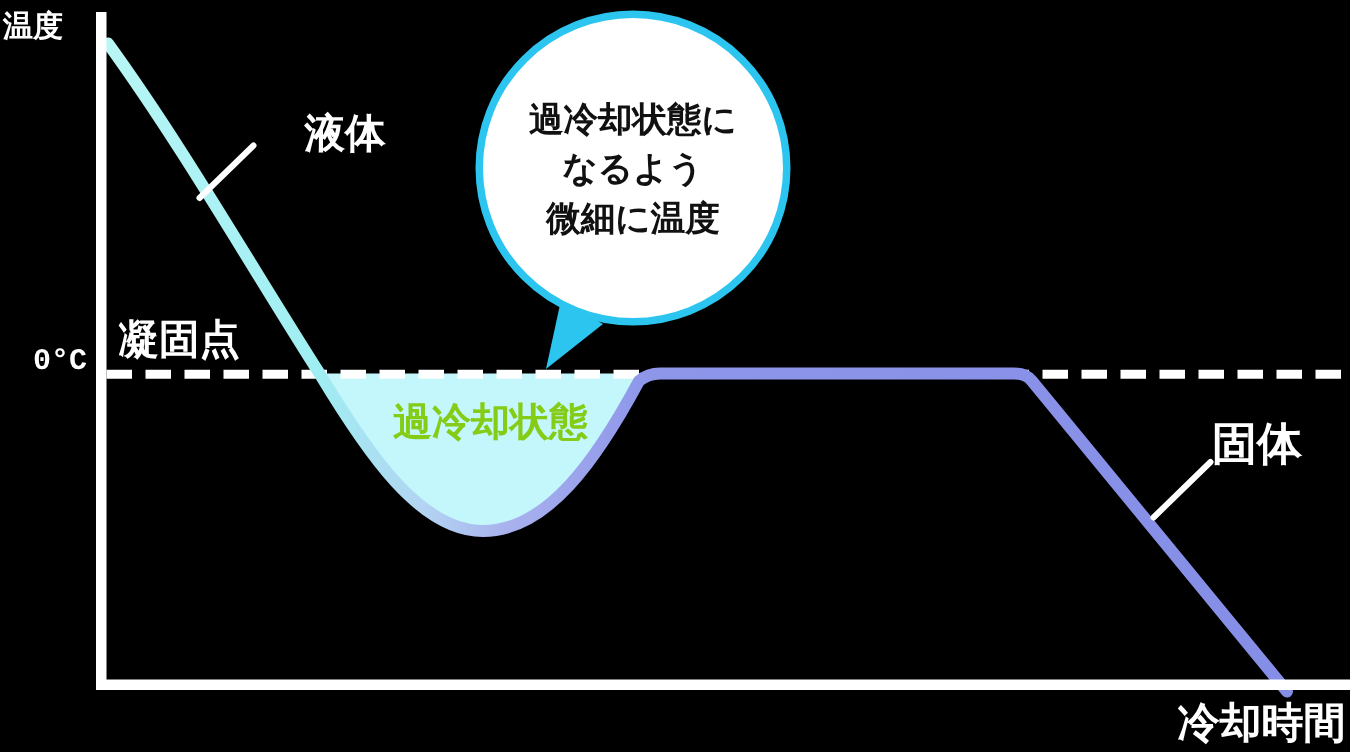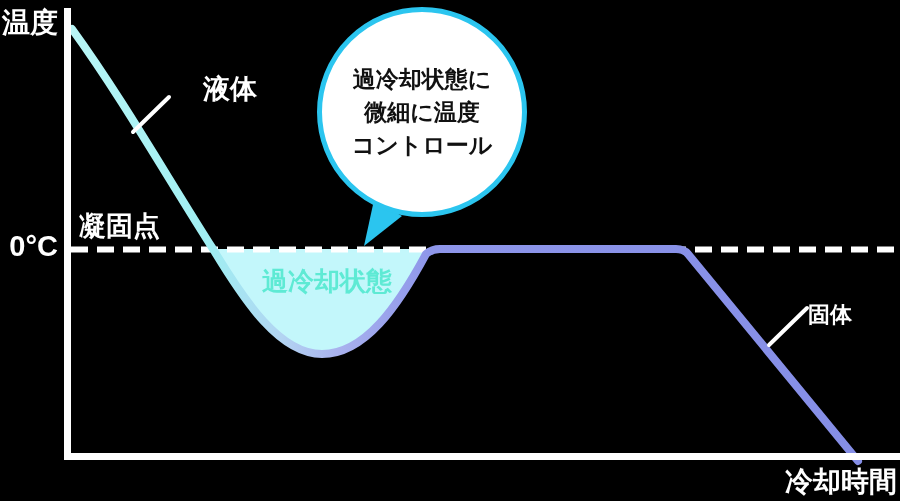--- a/index.html
+++ b/index.html
@@ -2,26 +2,26 @@
 <html><head>
 <meta charset="utf-8">
 <style>
   html,body{margin:0;padding:0;background:#000;}
   .stage{
     position:relative;width:900px;height:501px;overflow:hidden;
     background:#000;font-family:"Liberation Sans",sans-serif;
   }
   .stage svg{position:absolute;left:0;top:0;}
   .lbl{position:absolute;color:#fff;font-weight:700;white-space:nowrap;}
-  .lbl-ondo{left:2px;top:4px;font-size:28px;}
-  .lbl-zero{left:8px;top:230px;width:50px;font-size:29px;text-align:right;}
+  .lbl-ondo{left:2px;top:4px;font-size:20px;}
+  .lbl-zero{left:8px;top:230px;width:50px;font-size:20px;text-align:right;font-family:Liberation Mono, monospace;}
   .lbl-gyoko{left:79px;top:208px;font-size:27px;font-family:Liberation Mono, monospace;}
   .lbl-ekitai{left:169px;top:71px;font-size:27px;margin-left:34px;}
-  .lbl-kako{left:262px;top:264px;font-size:26px;color:#5eead4;}
-  .lbl-kotai{left:808px;top:300px;font-size:22px;}
+  .lbl-kako{left:262px;top:264px;font-size:26px;color:#84cc16;}
+  .lbl-kotai{left:808px;top:276px;font-size:30px;}
   .lbl-reikyaku{left:785px;top:463px;font-size:28px;text-align:center;}
   .bubble{
     position:absolute;left:317px;top:7px;width:210px;height:210px;
     box-sizing:border-box;background:#fff;border:5px solid #2bc5ef;border-radius:50%;
     display:flex;flex-direction:column;align-items:center;justify-content:center;
     text-align:center;color:#111;font-size:23px;line-height:33px;font-weight:600;
   }
 </style>
 </head>
 <body>
@@ -57,22 +57,22 @@
     <line x1="64" y1="456.5" x2="900" y2="456.5" stroke-width="7" stroke="#ffffff"></line>
 
     <polygon points="364,246 374,200 402,216" fill="#2bc5ef"></polygon>
 
     <line x1="133" y1="132" x2="169" y2="97" stroke-width="4" stroke-linecap="round" stroke="#ffffff"></line>
     <line x1="769" y1="345" x2="807" y2="308" stroke-width="4" stroke-linecap="round" stroke="#ffffff"></line>
   </svg>
 
   <div class="bubble">
     <span>過冷却状態に</span>
+    <span>なるよう</span>
     <span>微細に温度</span>
-    <span>コントロール</span>
   </div>
 
   <div class="lbl lbl-ondo">温度</div>
   <div class="lbl lbl-zero">0°C</div>
   <div class="lbl lbl-gyoko">凝固点</div>
   <div class="lbl lbl-ekitai">液体</div>
   <div class="lbl lbl-kako">過冷却状態</div>
   <div class="lbl lbl-kotai">固体</div>
   <div class="lbl lbl-reikyaku">冷却時間</div>
 

